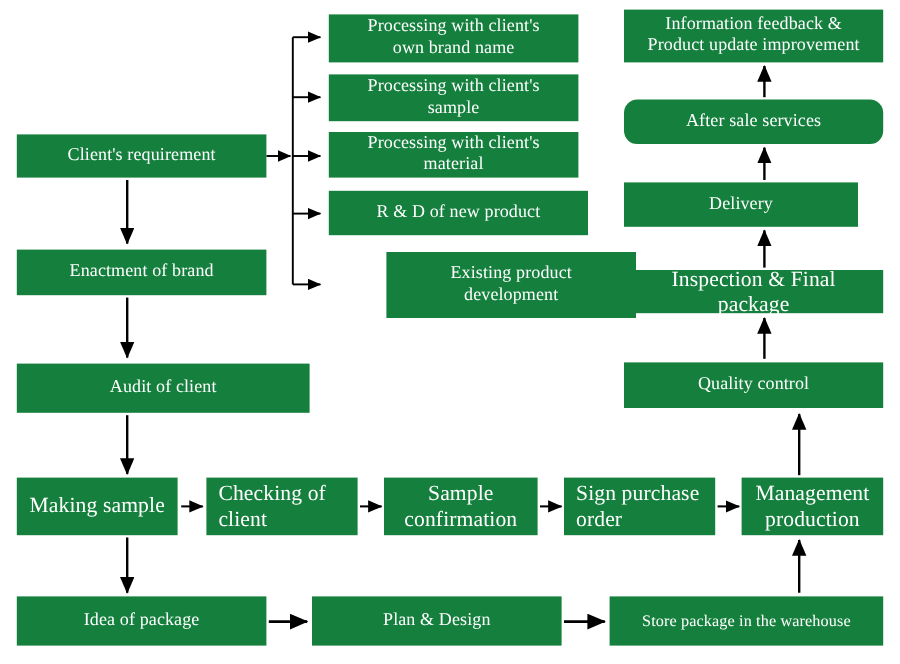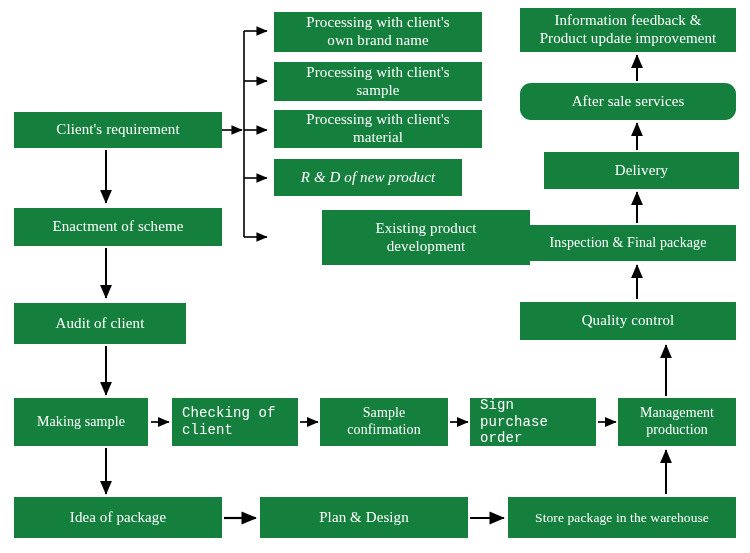--- a/index.html
+++ b/index.html
@@ -22,22 +22,22 @@
     color: #ffffff;
     display: flex;
     align-items: center;
     padding: 0 10px;
     font-size: 15px;
     line-height: 1.18;
     letter-spacing: 0.1px;
     white-space: pre-line;
   }
   .node.c  { justify-content: center; text-align: center; }
-  .node.l  { justify-content: flex-start; text-align: left; font-family: Liberation Mono, monospace; }
-  .node.sm { font-size: 14px; }
+  .node.l  { justify-content: flex-start; text-align: left; }
+  .node.sm { font-size: 18px; }
   .node.xs { font-size: 13.5px; }
   svg.arrows {
     position: absolute;
     left: 0;
     top: 0;
     width: 750px;
     height: 553px;
     pointer-events: none;
   }
 </style>
@@ -112,44 +112,44 @@
     <g>
       <line x1="637" y1="150" x2="637" y2="123" stroke="#000" stroke-width="2" marker-end="url(#ah)"></line>
     </g>
     <g>
       <line x1="637" y1="81" x2="637" y2="55" stroke="#000" stroke-width="2" marker-end="url(#ah)"></line>
     </g>
   </svg>
 
   <div class="node c" style="left:14px; top:112px; width:208px; height:36px;">Client's requirement</div>
 
-  <div class="node c" style="left:14px; top:208px; width:208px; height:38px;">Enactment of scheme</div>
+  <div class="node c" style="left:14px; top:208px; width:208px; height:38px;">Enactment of brand</div>
 
-  <div class="node c" style="left:14px; top:303px; width:172px; height:41px;">Audit of client</div>
+  <div class="node c" style="left:14px; top:303px; width:244px; height:41px;">Audit of client</div>
 
   <div class="node c" style="left:274px; top:12px; width:208px; height:40px;">Processing with client's
 own brand name</div>
 
   <div class="node c" style="left:274px; top:62px; width:208px; height:39px;">Processing with client's
 sample</div>
 
   <div class="node c" style="left:274px; top:110px; width:208px; height:38px;">Processing with client's
 material</div>
 
-  <div class="node c" style="left:274px; top:159px; width:188px; height:37px;font-style:italic;">R &amp; D of new product</div>
+  <div class="node c" style="left:274px; top:159px; width:216px; height:37px;">R &amp; D of new product</div>
 
   <div class="node c" style="left:274px; top:210px; width:208px; height:55px;margin-left:48px;">Existing product
 development</div>
 
   <div class="node c" style="left:520px; top:8px; width:216px; height:44px;">Information feedback &amp;
 Product update improvement</div>
 
   <div class="node c" style="left:520px; top:83px; width:216px; height:37px;border-radius:11px;">After sale services</div>
 
-  <div class="node c" style="left:544px; top:152px; width:195px; height:37px;">Delivery</div>
+  <div class="node c" style="left:520px; top:152px; width:195px; height:37px;">Delivery</div>
 
   <div class="node c sm" style="left:520px; top:225px; width:216px; height:36px;">Inspection &amp; Final package</div>
 
   <div class="node c" style="left:520px; top:302px; width:216px; height:38px;">Quality control</div>
 
   <div class="node c sm" style="left:14px; top:398px; width:134px; height:48px;">Making sample</div>
 
   <div class="node l sm" style="left:172px; top:398px; width:126px; height:48px;">Checking of
 client</div>
 

